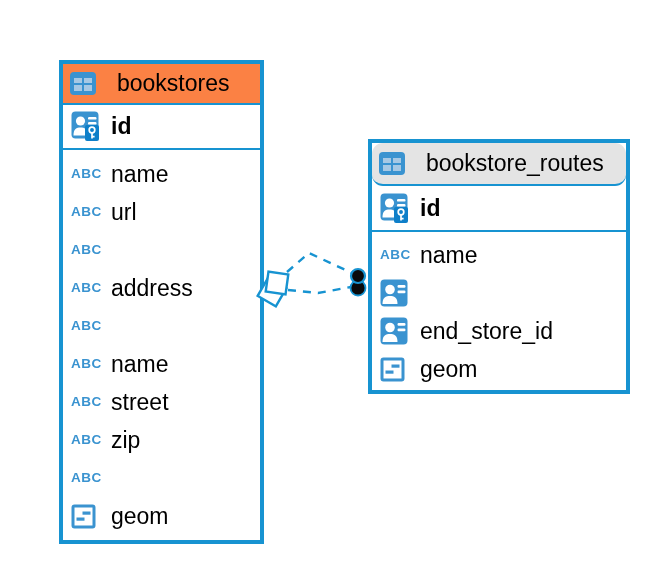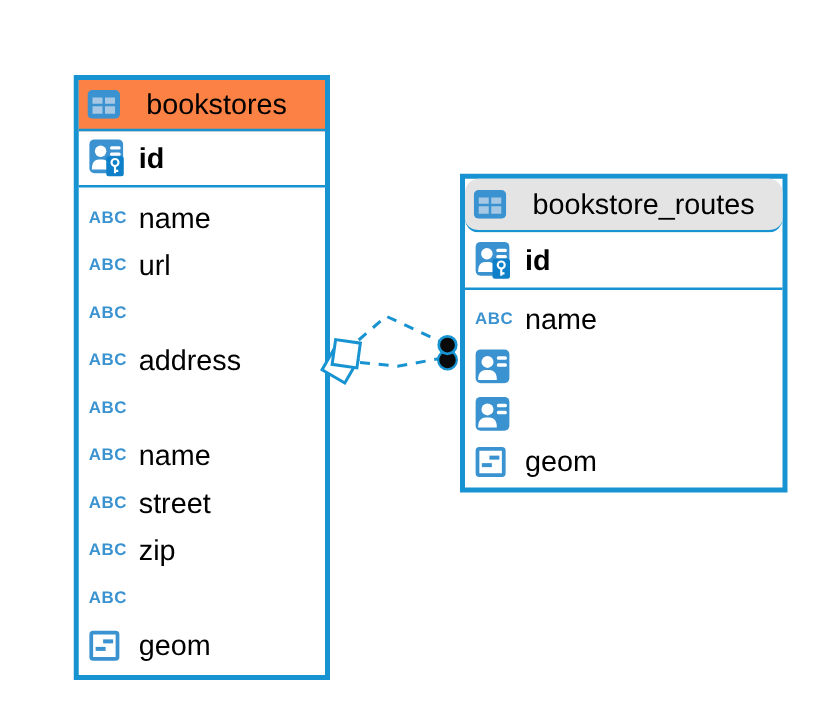--- a/index.html
+++ b/index.html
@@ -197,20 +197,21 @@
       <div class="row frow">
         <span class="icn">
           <svg width="28" height="28" viewBox="0 0 28 28">
             <rect x="0.5" y="0.5" width="27" height="27" rx="4" fill="#3a93d0"></rect>
             <circle cx="10" cy="10.5" r="4.8" fill="#fff"></circle>
             <path d="M2.5 25 C2.5 18 6 17 10 17 C14 17 17.5 18 17.5 25 Z" fill="#fff"></path>
             <rect x="17.5" y="6" width="8" height="2.8" rx="1.2" fill="#fff"></rect>
             <rect x="17.5" y="11.5" width="8" height="2.8" rx="1.2" fill="#fff"></rect>
           </svg>
         </span>
+        <span class="cname">end_store_id</span>
       </div>
       <div class="row frow">
         <span class="icn">
           <svg width="25" height="25" viewBox="0 0 25 25">
             <rect x="2" y="2" width="21" height="21" rx="1.5" fill="none" stroke="#3a93d0" stroke-width="3"></rect>
             <rect x="11.5" y="7.5" width="8" height="3.2" fill="#3a93d0"></rect>
             <rect x="5.5" y="13.5" width="8" height="3.2" fill="#3a93d0"></rect>
           </svg>
         </span>
         <span class="cname">geom</span>

